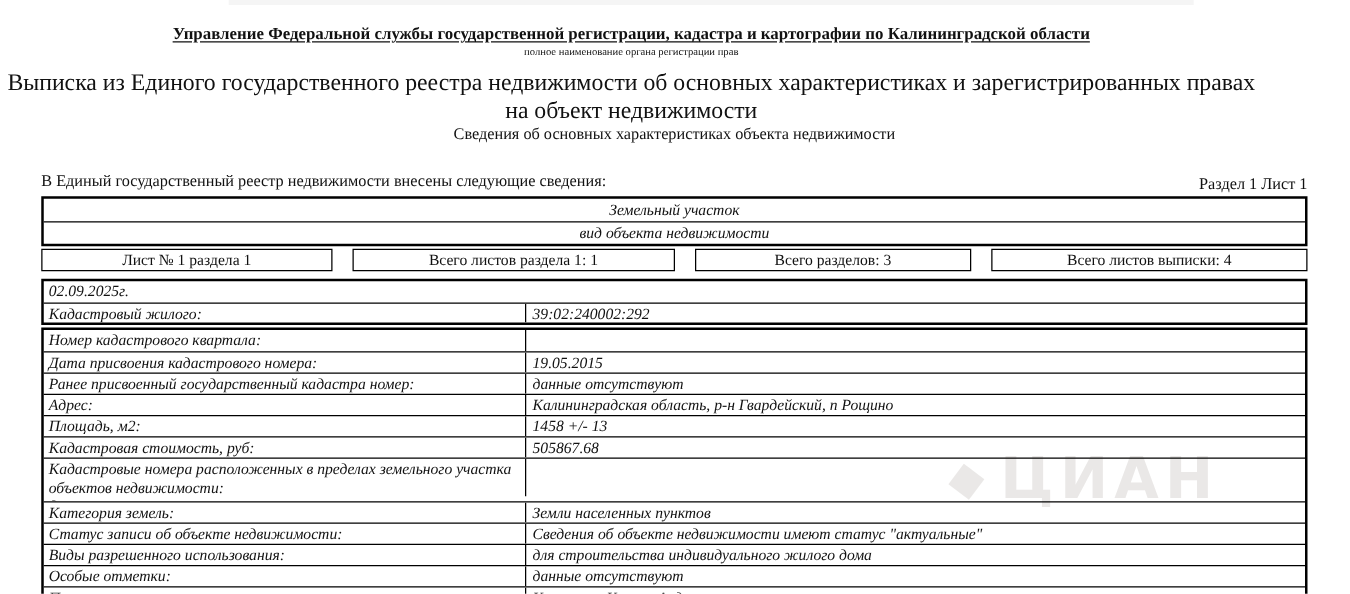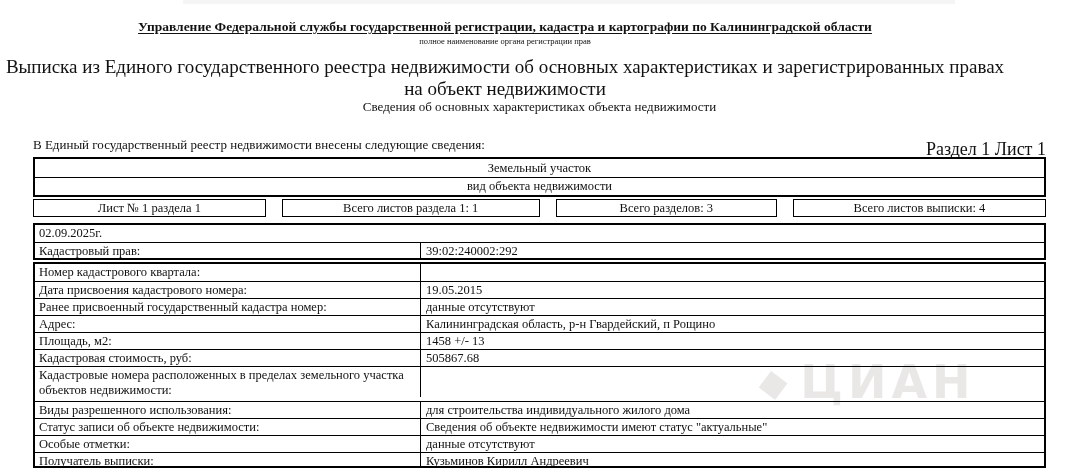--- a/index.html
+++ b/index.html
@@ -10,36 +10,36 @@
   }
   .abs { position:absolute; }
 
   
   .header-center { left:0; width:1010px; text-align:center; }
   .org-title { top:19px; font-size:13.5px; font-weight:bold; text-decoration:underline; text-underline-offset:2px; }
   .org-subtitle { top:36px; font-size:8.5px; }
   .doc-title { top:56px; font-size:19px; }
   .section-title { top:99px; left:33px; width:1013px; text-align:center; font-size:13px; }
   .intro-line { top:106px; left:33px; font-size:13px;margin-top:31px; }
-  .section-sheet { top:139px; right:34px; font-size:18px; }
+  .section-sheet { top:139px; right:34px; font-size:13px; }
 
   
   .top-strip { top:0; left:183px; width:772px; height:4px; background:rgba(60,55,50,0.05); }
 
   
   .watermark {
     top:355px; left:758px; z-index:0; display:flex; align-items:center;
     font-family:"DejaVu Sans", sans-serif; font-weight:bold;
     color:rgba(125,115,108,0.16); letter-spacing:5px; font-size:46px;
     user-select:none; pointer-events:none;
   }
   .watermark .wm-icon { font-size:38px; margin-right:8px; transform:rotate(-8deg); }
 
   
-  .tbl { left:33px; width:1013px; border:2px solid #000; background:transparent; z-index:1; font-size:12.5px; }
+  .tbl { left:33px; width:1013px; border:2px solid #000; background:transparent; z-index:1; font-size:12.5px;font-style:italic; }
   .c-row { height:18px; display:flex; align-items:center; justify-content:center; }
   .c-row + .c-row { border-top:1.5px solid #000; }
 
   .sheet-row { top:199px; left:33px; width:1013px; height:18px; display:flex; gap:16px; z-index:1; }
   .sheet-cell {
     border:1.5px solid #000; display:flex; align-items:center; justify-content:center;
     font-size:12.5px; height:18px;
   }
   .sheet-cell:nth-child(1){ width:240px; }
   .sheet-cell:nth-child(2){ width:266px;text-align:center; }
@@ -86,21 +86,21 @@
     <div class="sheet-cell">Всего листов раздела 1: 1</div>
     <div class="sheet-cell">Всего разделов: 3</div>
     <div class="sheet-cell">Всего листов выписки: 4</div>
   </div>
 
 <div class="abs tbl tbl-b">
   <div class="t-row">
     <div class="t-full">02.09.2025г.</div>
   </div>
   <div class="t-row">
-    <div class="t-label">Кадастровый прав:</div>
+    <div class="t-label">Кадастровый жилого:</div>
     <div class="t-value">39:02:240002:292</div>
   </div>
 </div>
 
 <div class="abs tbl tbl-c">
     <div class="t-row">
       <div class="t-label">Номер кадастрового квартала:</div>
     </div>
     <div class="t-row">
       <div class="t-label">Дата присвоения кадастрового номера:</div>
@@ -120,26 +120,30 @@
     </div>
     <div class="t-row">
       <div class="t-label">Кадастровая стоимость, руб:</div>
       <div class="t-value">505867.68</div>
     </div>
     <div class="t-row tall">
       <div class="t-label">Кадастровые номера расположенных в пределах земельного участка объектов недвижимости:</div>
       <div class="t-value">данные отсутствуют</div>
     </div>
     <div class="t-row">
-      <div class="t-label">Виды разрешенного использования:</div>
-      <div class="t-value">для строительства индивидуального жилого дома</div>
+      <div class="t-label">Категория земель:</div>
+      <div class="t-value">Земли населенных пунктов</div>
     </div>
     <div class="t-row">
       <div class="t-label">Статус записи об объекте недвижимости:</div>
       <div class="t-value">Сведения об объекте недвижимости имеют статус "актуальные"</div>
+    </div>
+    <div class="t-row">
+      <div class="t-label">Виды разрешенного использования:</div>
+      <div class="t-value">для строительства индивидуального жилого дома</div>
     </div>
     <div class="t-row">
       <div class="t-label">Особые отметки:</div>
       <div class="t-value">данные отсутствуют</div>
     </div>
     <div class="t-row clipped">
       <div class="t-label">Получатель выписки:</div>
       <div class="t-value">Кузьминов Кирилл Андреевич</div>
     </div>
   </div>

